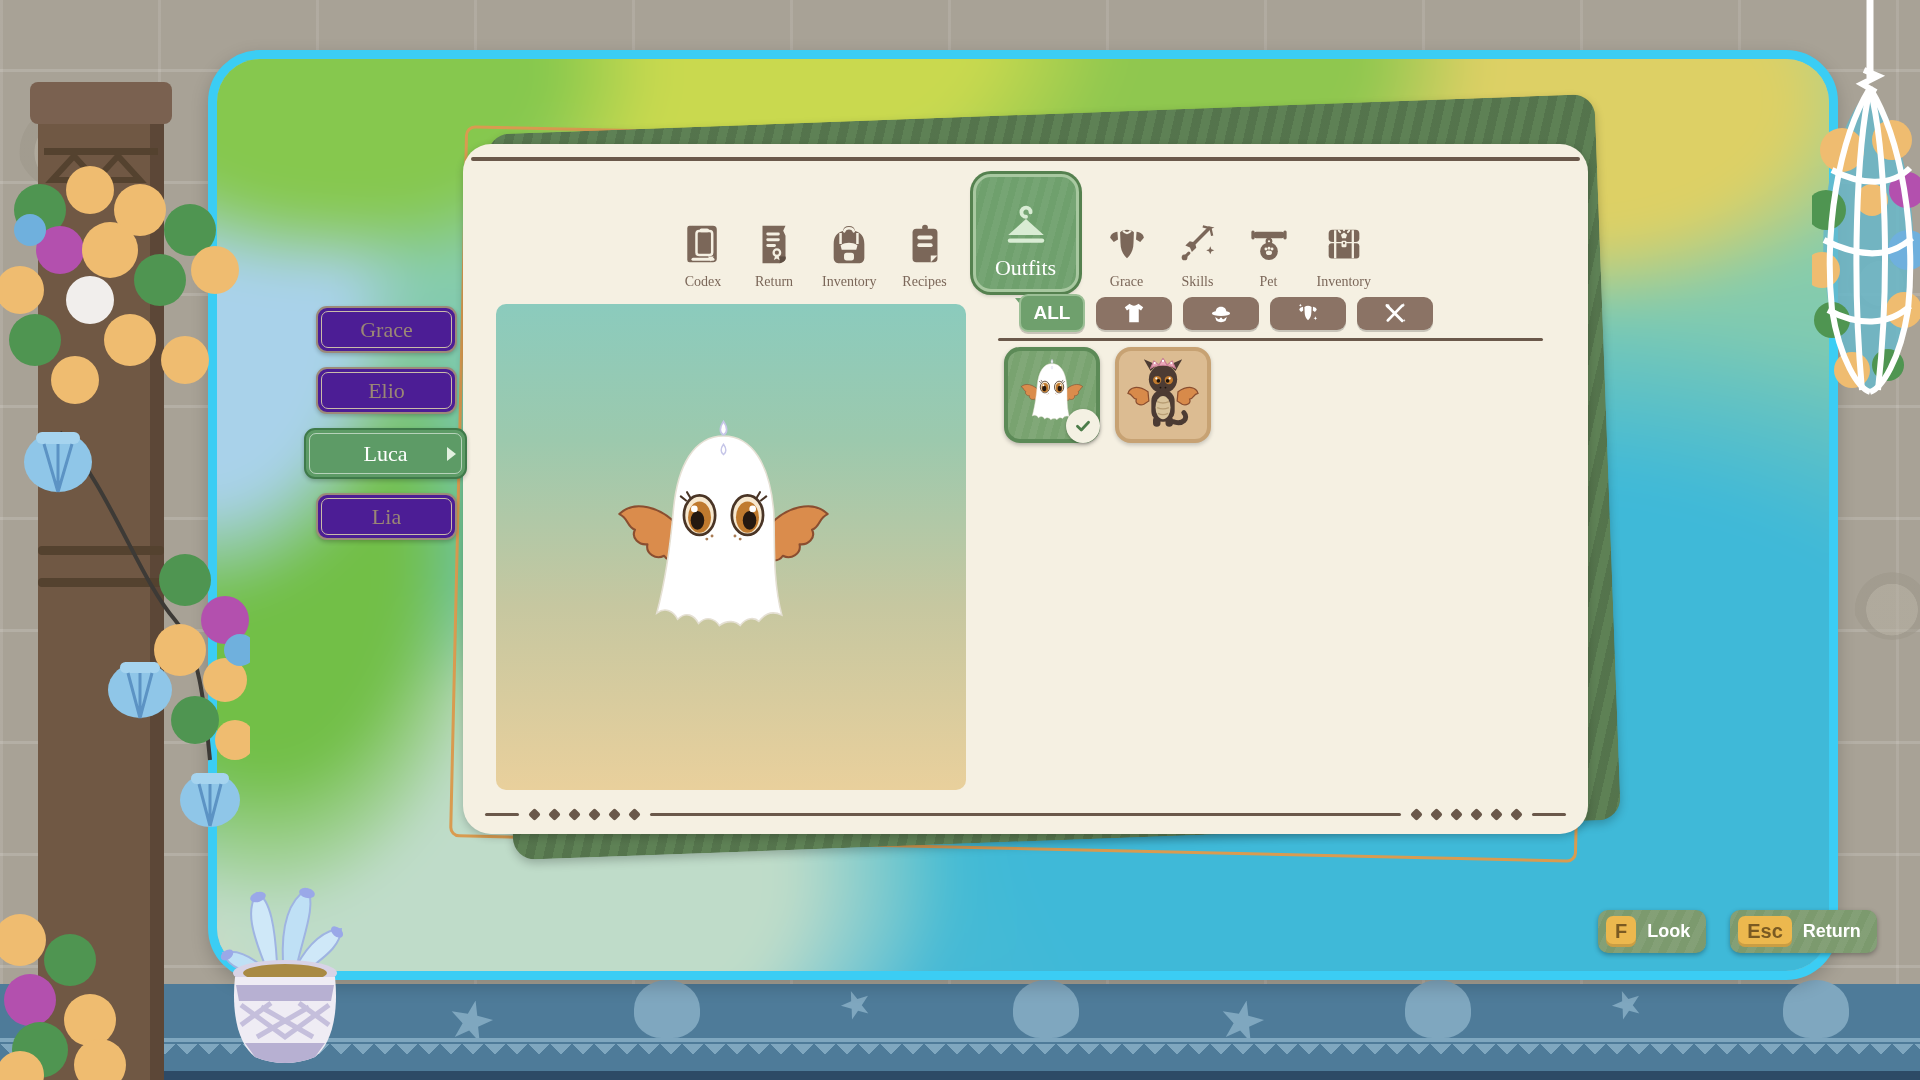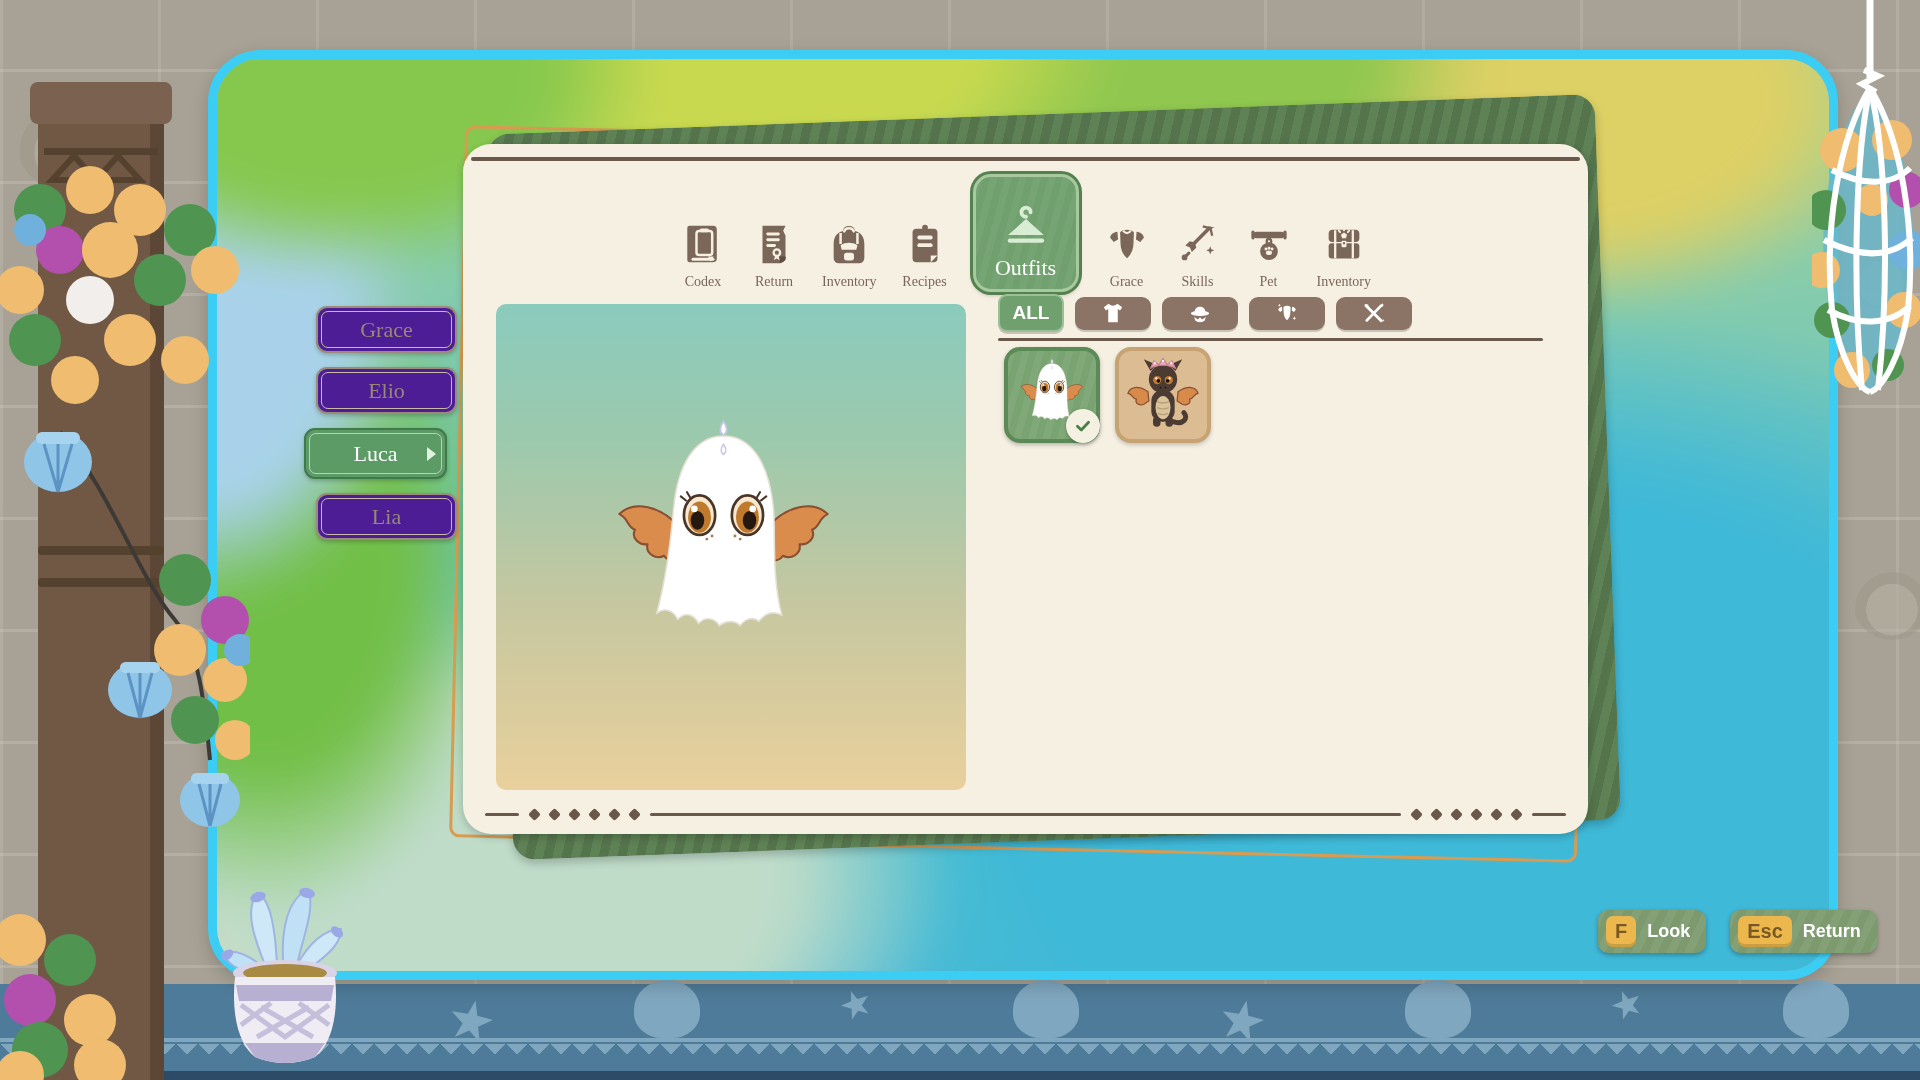--- a/index.html
+++ b/index.html
@@ -78,39 +78,39 @@
   .tab-selected .t-icon { width:52px; height:52px; }
   .tab-selected .t-label { color:#ffffff; font-size:22px; }
   .tab-caret { position:absolute; left:50%; bottom:-22px; transform:translateX(-50%);
     border-left:11px solid transparent; border-right:11px solid transparent; border-top:13px solid #6fa06d; }
 
   
   .filters { position:absolute; left:535px; top:150px; display:flex; gap:11px; align-items:center; }
   .f-all { min-width:66px; height:38px; background:#6fa06d; border:2px solid #9cc096; border-radius:9px;
     color:#fff; font-family:"Liberation Sans",sans-serif; font-weight:bold; font-size:19px;
     display:flex; align-items:center; justify-content:center; padding:0 10px;
-    box-shadow:0 2px 0 rgba(0,0,0,.18); cursor:pointer; }
+    box-shadow:0 2px 0 rgba(0,0,0,.18); cursor:pointer;margin-left:21px; }
   .f-btn { width:76px; height:33px; background:#8b7365; border-radius:9px; display:flex; align-items:center;
     justify-content:center; box-shadow:0 2px 0 rgba(0,0,0,.18); cursor:pointer; }
   .f-btn svg { width:26px; height:26px; }
   .filter-rule { position:absolute; left:535px; width:545px; top:194px; height:3px; background:#6a584a; border-radius:2px; }
 
   
   .preview { position:absolute; left:33px; top:160px; width:470px; height:486px; border-radius:10px;
     background:linear-gradient(180deg,#8bcbbd 0%, #9cc9ad 28%, #c6c7a0 62%, #e9d09c 100%); overflow:hidden; }
   .preview svg.ghost-big { position:absolute; left:50%; top:50%; width:250px; height:250px; transform:translate(-53%,-54%); }
 
   
   .chars { position:absolute; left:-147px; top:162px; width:180px; }
   .char-btn { position:relative; width:141px; height:47px; margin-bottom:14px;
     background:#4c1d95; border:2px solid #9c8a7a; border-radius:11px;
     display:flex; align-items:center; justify-content:center;
     font-size:22px; color:#9a8775; box-shadow:0 2px 4px rgba(0,0,0,.22); cursor:pointer; }
   .char-btn::after { content:""; position:absolute; inset:3px; border:1px solid #cabba9; border-radius:7px; pointer-events:none; }
-  .char-btn.selected { width:143px; margin-left:-12px; height:51px; background:#5d9b66; border-color:#3f7a4a; color:#fff; }
+  .char-btn.selected { width:163px; margin-left:-12px; height:51px; background:#5d9b66; border-color:#3f7a4a; color:#fff; }
   .char-btn.selected::after { border-color:rgba(255,255,255,.55); }
   .char-arrow { position:absolute; right:9px; top:50%; transform:translateY(-50%);
     border-left:9px solid #e2f1e0; border-top:7px solid transparent; border-bottom:7px solid transparent; }
 
   
   .outfit-grid { position:absolute; left:541px; top:203px; display:flex; gap:15px; }
   .outfit { position:relative; width:96px; height:96px; border-radius:16px; cursor:pointer; }
   .outfit.sel { background:#79a370; border:4px solid #5c8a57;
     background-image:repeating-linear-gradient(105deg, rgba(255,255,255,.06) 0 7px, transparent 7px 14px);
     box-shadow:0 2px 4px rgba(0,0,0,.25); }

